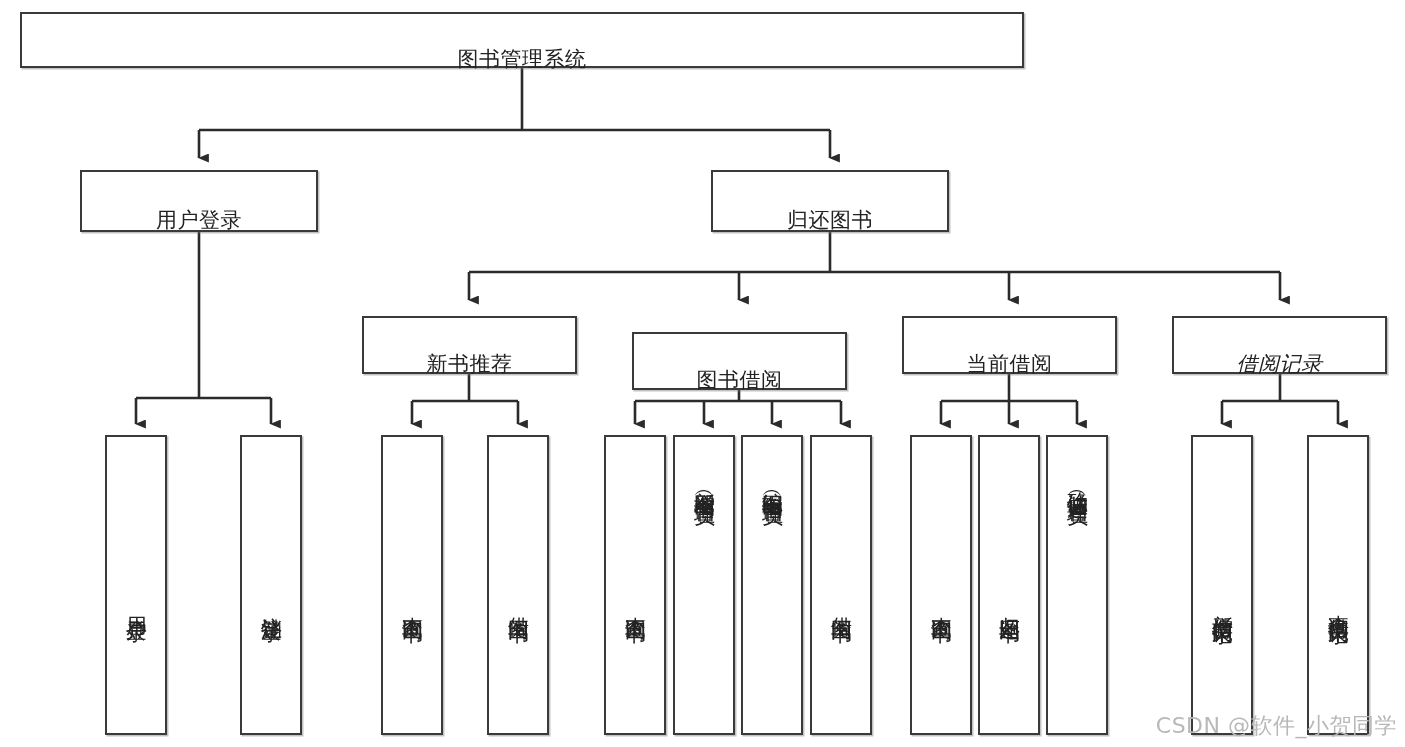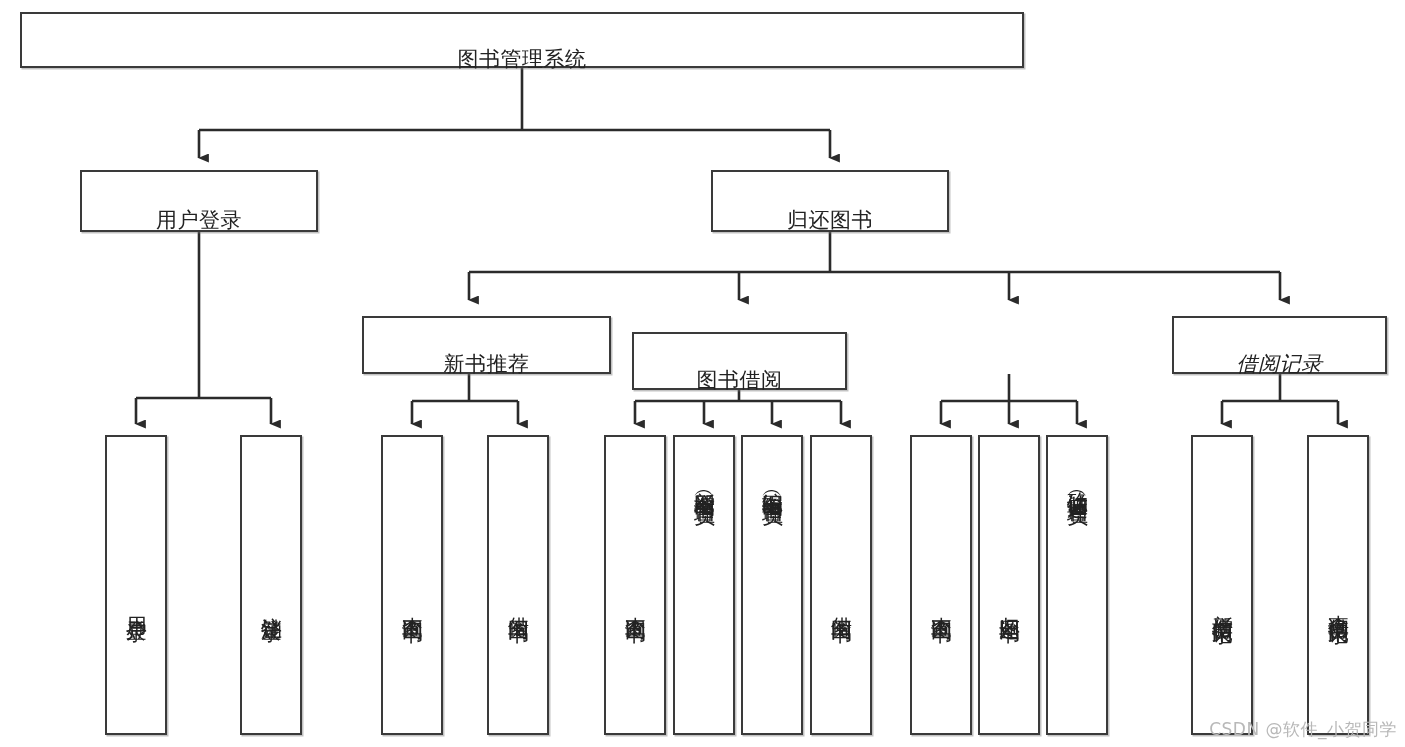--- a/index.html
+++ b/index.html
@@ -62,21 +62,21 @@
     letter-spacing: 2px;
     white-space: nowrap;
   }
   .node.vert.center-v {
     align-items: center;
   }
   #watermark {
     position: absolute;
     right: 8px;
     bottom: 6px;
-    font-size: 17px;
+    font-size: 22px;
     color: #b8b8b8;
     letter-spacing: 0.5px;
     white-space: nowrap;
     font-family: "DejaVu Sans", "Liberation Sans", sans-serif;
   }
 </style>
 </head>
 <body>
 
 <div id="diagram-root">
@@ -135,26 +135,29 @@
     <span class="label">图书管理系统</span>
   </div>
 
   <div class="node horiz" style="left:80px; top:170px; width:238px; height:62px;">
     <span class="label">用户登录</span>
   </div>
   <div class="node horiz" style="left:711px; top:170px; width:238px; height:62px;">
     <span class="label">归还图书</span>
   </div>
 
-  <div class="node horiz" style="left:362px; top:316px; width:249px; height:58px;">
+  <div class="node horiz" style="left:362px; top:316px; width:215px; height:58px;">
     <span class="label">新书推荐</span>
   </div>
   <div class="node horiz" style="left:632px; top:332px; width:215px; height:58px;">
     <span class="label">图书借阅</span>
   </div>
+  <div class="node horiz" style="left:902px; top:316px; width:215px; height:58px;">
+    <span class="label">当前借阅</span>
+  </div>
   <div class="node horiz" style="left:1172px; top:316px; width:215px; height:58px;font-style:italic;">
     <span class="label">借阅记录</span>
   </div>
 
   <div class="node vert center-v" style="left:105px; top:435px; width:62px; height:300px;">
     <span class="label">用户登录</span>
   </div>
   <div class="node vert center-v" style="left:240px; top:435px; width:62px; height:300px;">
     <span class="label">注销登录</span>
   </div>

